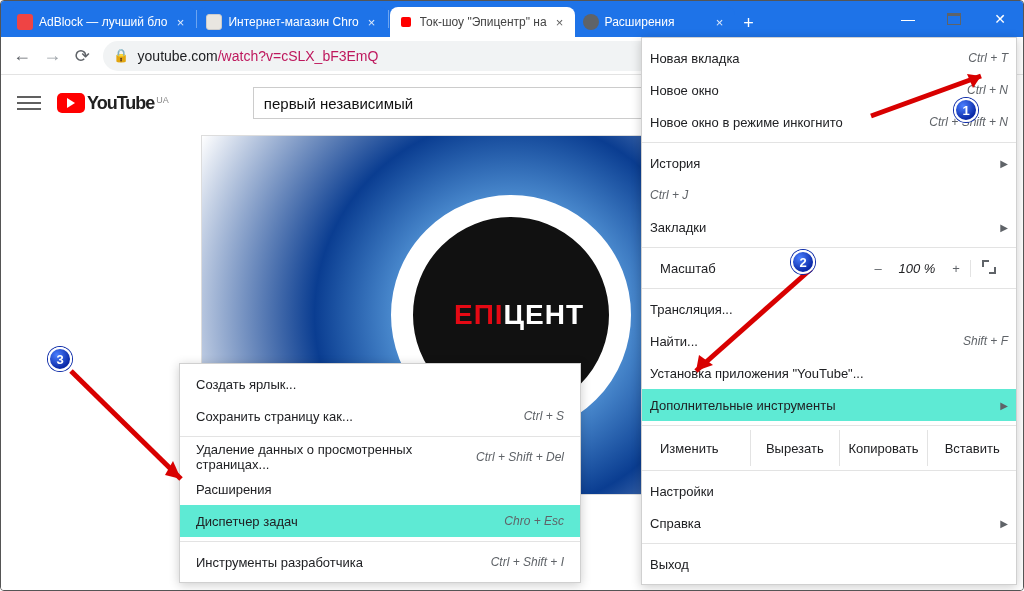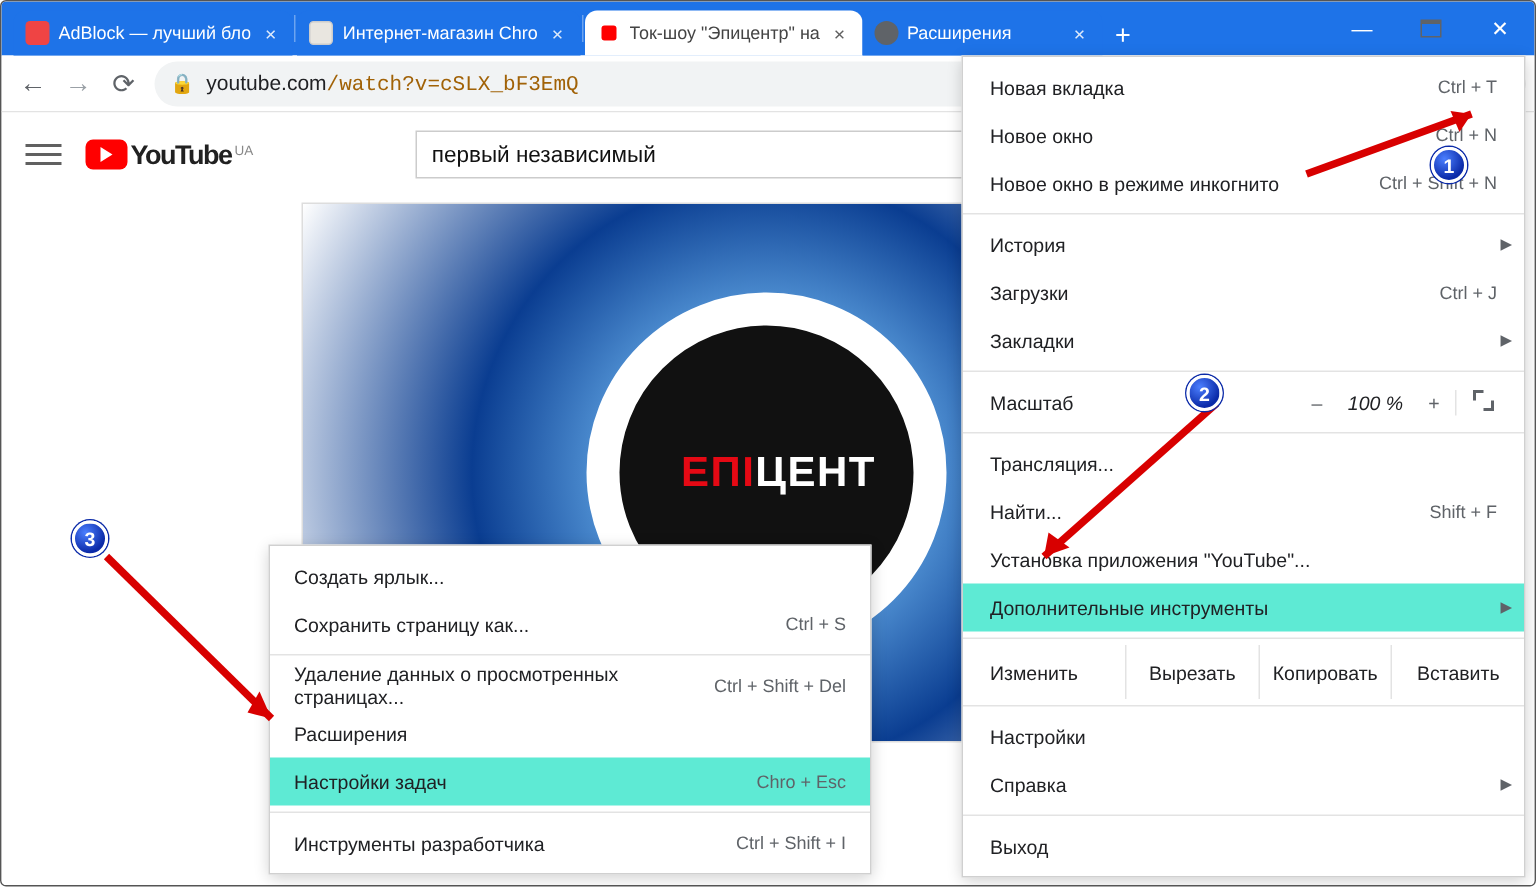--- a/index.html
+++ b/index.html
@@ -22,48 +22,48 @@
   .winctrls { margin-left:auto; display:flex; height:36px; }
   .winctrls div { width:46px; display:flex; align-items:center; justify-content:center; color:#fff; font-size:14px; }
 
   
   .addr-row { height: 38px; background:#fff; display:flex; align-items:center; padding: 0 6px; border-bottom:1px solid #e3e3e3; }
   .nav-arrow { width:32px; height:32px; display:flex; align-items:center; justify-content:center; color:#9aa0a6; font-size:18px; }
   .nav-arrow.enabled { color:#5f6368; }
   .addr-field { flex:0 1 auto; height:30px; background:#f1f3f4; border-radius:15px; display:flex; align-items:center; padding:0 10px; margin:0 6px; width: 740px;}
   .addr-lock { color:#5f6368; font-size:13px; margin-right:8px; }
   .addr-text { font-size:14px; color:#202124; }
-  .addr-text .dim { color:#a16207;font-family:Liberation Mono, monospace; }
+  .addr-text .dim { color:#be185d; }
   .addr-actions { margin-left:auto; display:flex; align-items:center; gap:4px; }
   .icon-btn { width:32px; height:32px; display:flex; align-items:center; justify-content:center; color:#5f6368; font-size:16px; position:relative;}
   .icon-btn.highlight-ring { border:2px solid #888; border-radius:50%; width:30px;height:30px;}
 
   
   .content { position:relative; height: calc(100% - 74px); background:#fff; }
   .yt-top { display:flex; align-items:center; height:56px; padding:0 16px; gap:16px; }
   .hamburger { width:24px; display:flex; flex-direction:column; gap:4px; }
   .hamburger span{height:2px;background:#606060;}
   .yt-logo { display:flex; align-items:center; gap:2px; }
   .yt-logo .play { width:28px; height:20px; background:#ff0000; border-radius:5px; position:relative; }
   .yt-logo .play::after{content:"";position:absolute;left:10px;top:5px;border-left:8px solid #fff;border-top:5px solid transparent;border-bottom:5px solid transparent;}
   .yt-logo .txt { font-family: Arial; font-weight:bold; font-size:18px; letter-spacing:-1px; color:#212121; }
   .yt-logo .ua { font-size:9px; color:#888; align-self:flex-start; margin-top:2px;}
-  .yt-search { margin-left:92px; width:500px; height:32px; border:1px solid #ccc; display:flex; align-items:center; padding:0 10px; color:#111; font-size:15px; }
+  .yt-search { margin-left:68px; width:500px; height:32px; border:1px solid #ccc; display:flex; align-items:center; padding:0 10px; color:#111; font-size:15px; }
 
   .video-thumb { margin:4px 0 0 200px; width:620px; height:360px; background: radial-gradient(circle at 50% 50%, #fff 0%, #7ec8ff 15%, #0a3d91 55%, #fff 100%); position:relative; border:1px solid #ddd; overflow:hidden;}
   .video-thumb .center{position:absolute;left:50%;top:50%;transform:translate(-50%,-50%);width:240px;height:240px;border-radius:50%;background:#111;border:22px solid #fff;display:flex;align-items:center;justify-content:center;}
   .video-thumb .center .inner{font-weight:900;font-size:28px;color:#fff;letter-spacing:1px;margin-left:16px;}
   .video-thumb .center .inner span{color:#e50914;}
 
   
   .chrome-menu { position:absolute; right:6px; top:36px; width:376px; background:#fff; border:1px solid #d0d0d0; box-shadow:0 2px 10px rgba(0,0,0,.2); font-size:13px; color:#202124; padding:4px 0; }
-  .mrow { height:32px; display:flex; align-items:center; padding:0 18px; position:relative;}
+  .mrow { height:32px; display:flex; align-items:center; padding:0 8px; position:relative;}
   .mrow.hover { background:#5eead4; }
   .mrow .lab { flex:1; }
-  .mrow .sc { color:#5f6368; font-size:12px;}
+  .mrow .sc { color:#5f6368; font-size:12px;font-style:italic;}
   .mrow .arrow { position:absolute; right:8px; color:#5f6368; font-size:10px;}
   .msep { height:1px; background:#e3e3e3; margin:4px 0; }
   .zoom-row { height:32px; display:flex; align-items:center; padding:0 18px; gap:0;}
   .zoom-row .lab{flex:1;}
   .zoom-row .zbtn{width:28px;text-align:center;color:#5f6368;}
   .zoom-row .zval{width:50px;text-align:center;font-style:italic;}
   .zoom-row .fs{width:28px;text-align:center;border-left:1px solid #e3e3e3;padding-left:8px;}
   .edit-row{height:36px;display:flex;align-items:center;padding:0 0 0 18px;}
   .edit-row .lab{width:90px;}
   .edit-row .ebtn{flex:1;text-align:center;border-left:1px solid #e3e3e3;height:100%;display:flex;align-items:center;justify-content:center;}
@@ -189,21 +189,20 @@
   <div class="mrow">
       <span class="lab">Новое окно в режиме инкогнито</span>
       <span class="sc">Ctrl + Shift + N</span>
     </div>
   <div class="msep"></div>
   <div class="mrow">
       <span class="lab">История</span>
       <span class="arrow">▶</span>
     </div>
   <div class="mrow">
-      <span class="lab">Загрузки</span>
       <span class="sc">Ctrl + J</span>
     </div>
   <div class="mrow">
       <span class="lab">Закладки</span>
       <span class="arrow">▶</span>
     </div>
   <div class="msep"></div>
   <div class="zoom-row">
     <span class="lab">Масштаб</span>
     <span class="zbtn">–</span>
@@ -257,21 +256,21 @@
     </div>
   <div class="msep"></div>
   <div class="mrow">
       <span class="lab">Удаление данных о просмотренных страницах...</span>
       <span class="sc">Ctrl + Shift + Del</span>
     </div>
   <div class="mrow">
       <span class="lab">Расширения</span>
     </div>
   <div class="mrow hover">
-      <span class="lab">Настройки задач</span>
+      <span class="lab">Диспетчер задач</span>
       <span class="sc">Chro + Esc</span>
     </div>
   <div class="msep"></div>
   <div class="mrow">
       <span class="lab">Инструменты разработчика</span>
       <span class="sc">Ctrl + Shift + I</span>
     </div>
 </div>
 
 <div class="badge" style="left:953px; top:97px;">1</div>

